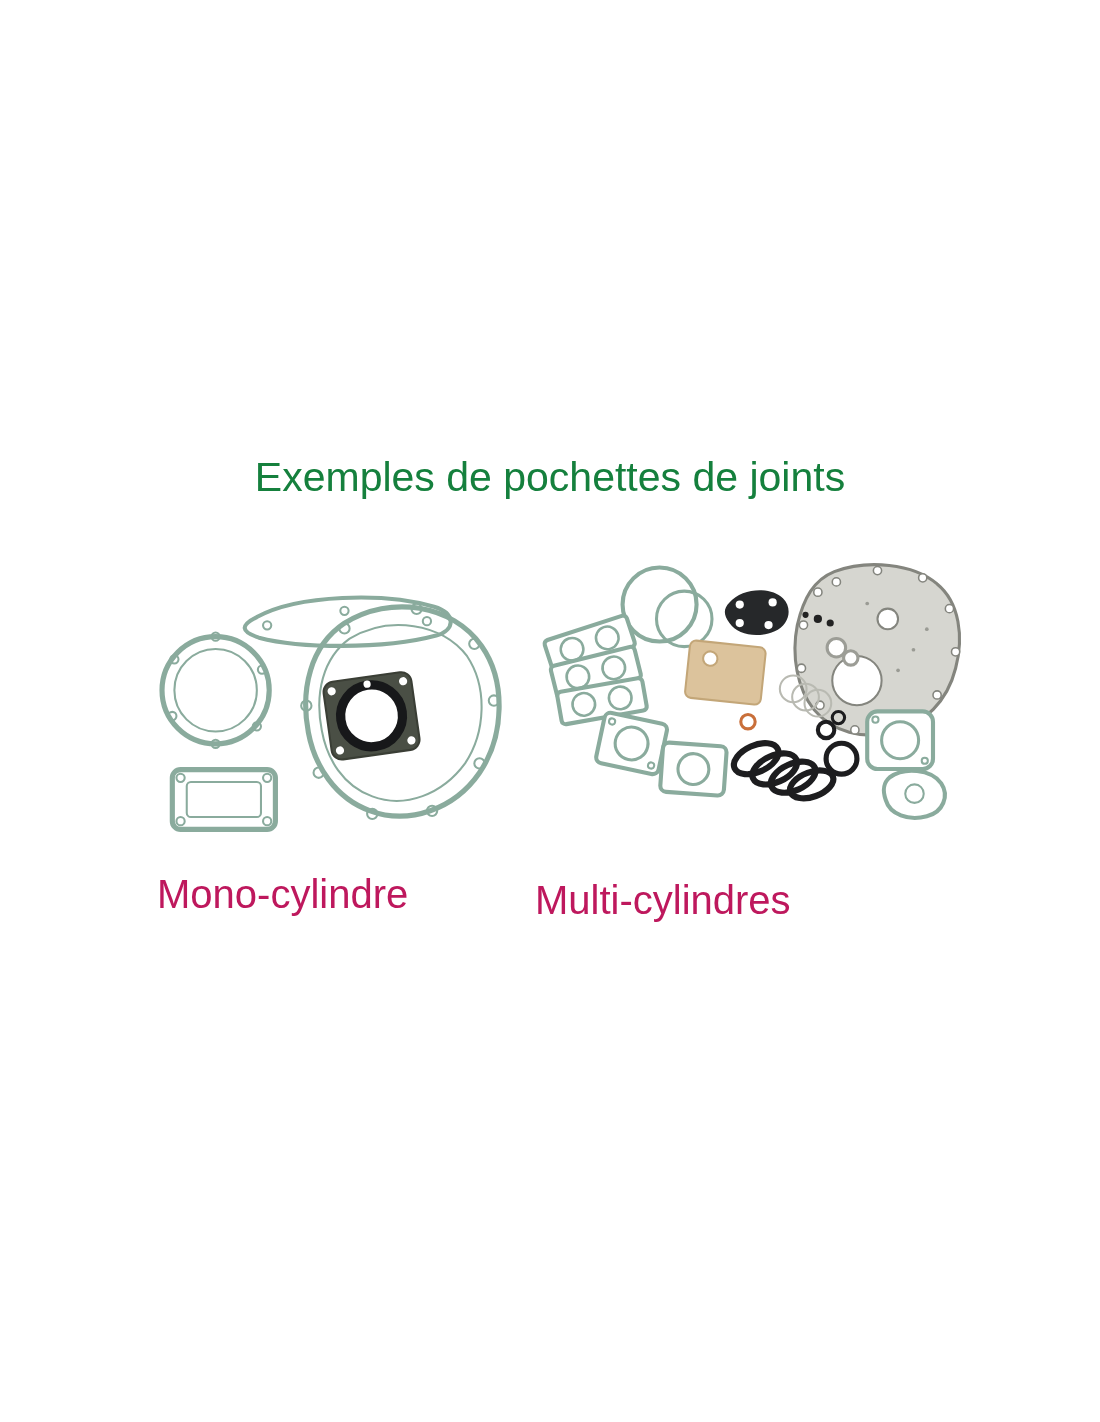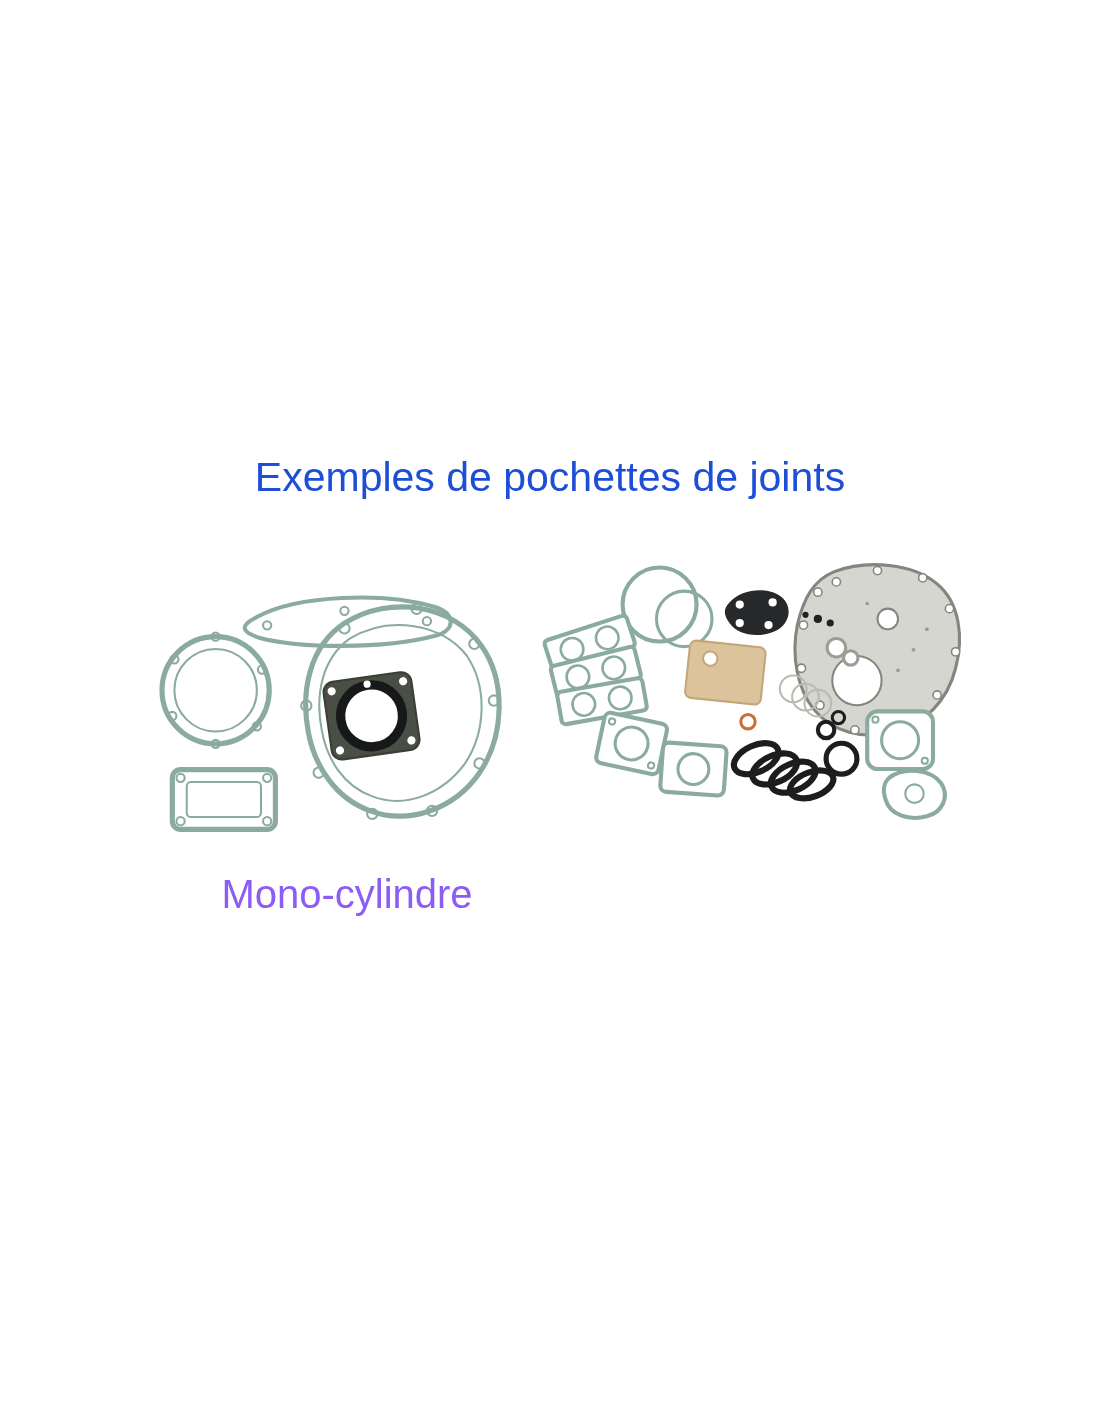--- a/index.html
+++ b/index.html
@@ -13,32 +13,32 @@
     overflow:hidden;
   }
   .title{
     position:absolute;
     top:452px;
     left:0;
     width:1100px;
     text-align:center;
     font-size:41px;
     line-height:1.22;
-    color:#1d4ed8;
+    color:#15803d;
   }
   .title span{display:block;}
   .figure{position:absolute;}
   .figure-mono{left:133px;top:582px;width:392px;height:268px;}
   .figure-multi{left:528px;top:556px;width:442px;height:280px;}
   .figure svg{width:100%;height:100%;display:block;}
   .caption{
     position:absolute;
-    text-align:center;
+    text-align:left;
     font-size:40px;
-    color:#8b5cf6;
+    color:#be185d;
     white-space:nowrap;
   }
   .caption-mono{left:157px;top:872px;width:380px;}
   .caption-multi{left:535px;top:878px;width:420px;}
 
   
   .g-green{stroke:#8aab9d;fill:none;}
   .g-green-f{stroke:#8aab9d;fill:#ffffff;}
 </style>
 </head>
@@ -207,14 +207,15 @@
         <circle cx="314" cy="98" r="7" fill="#ffffff" stroke="#9c9d96" stroke-width="3"></circle>
         <circle cx="282" cy="60" r="4" fill="#222222"></circle>
         <circle cx="294" cy="64" r="3.5" fill="#222222"></circle>
         <circle cx="270" cy="56" r="3" fill="#222222"></circle>
         <circle cx="214" cy="160" r="7" fill="none" stroke="#c96f3a" stroke-width="3"></circle>
       </g>
     </svg>
   </div>
 
   <div class="caption caption-mono">Mono-cylindre</div>
+  <div class="caption caption-multi">Multi-cylindres</div>
 
 </div>
 
 </body></html>

